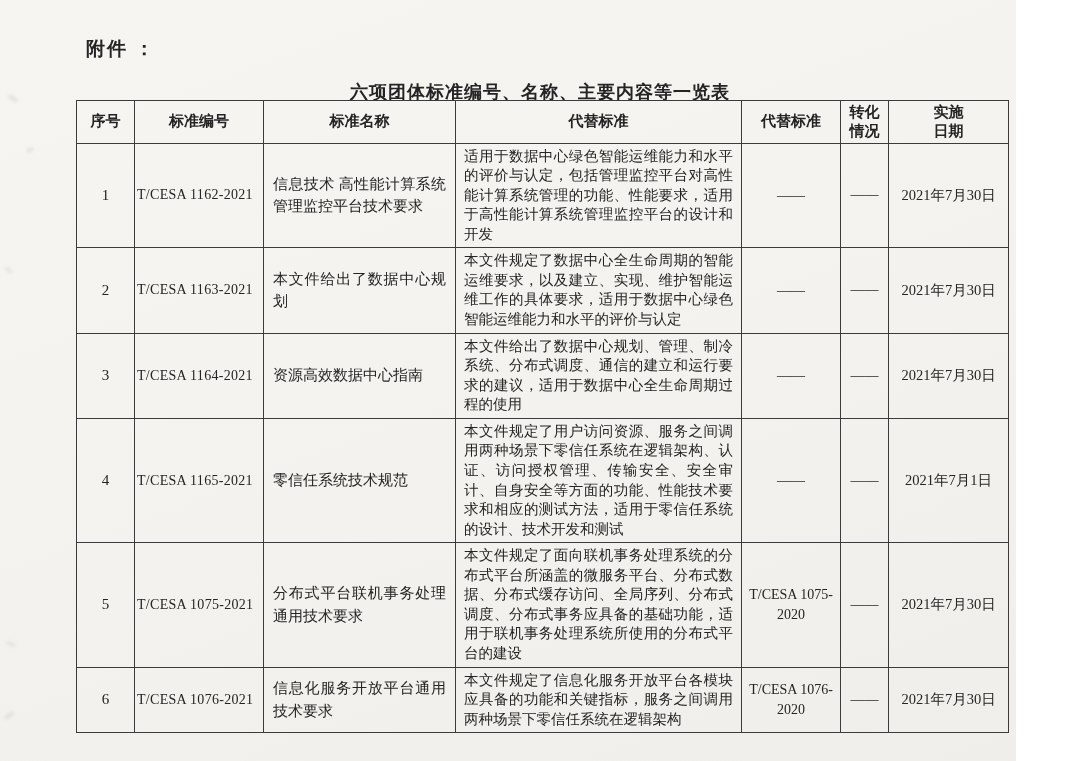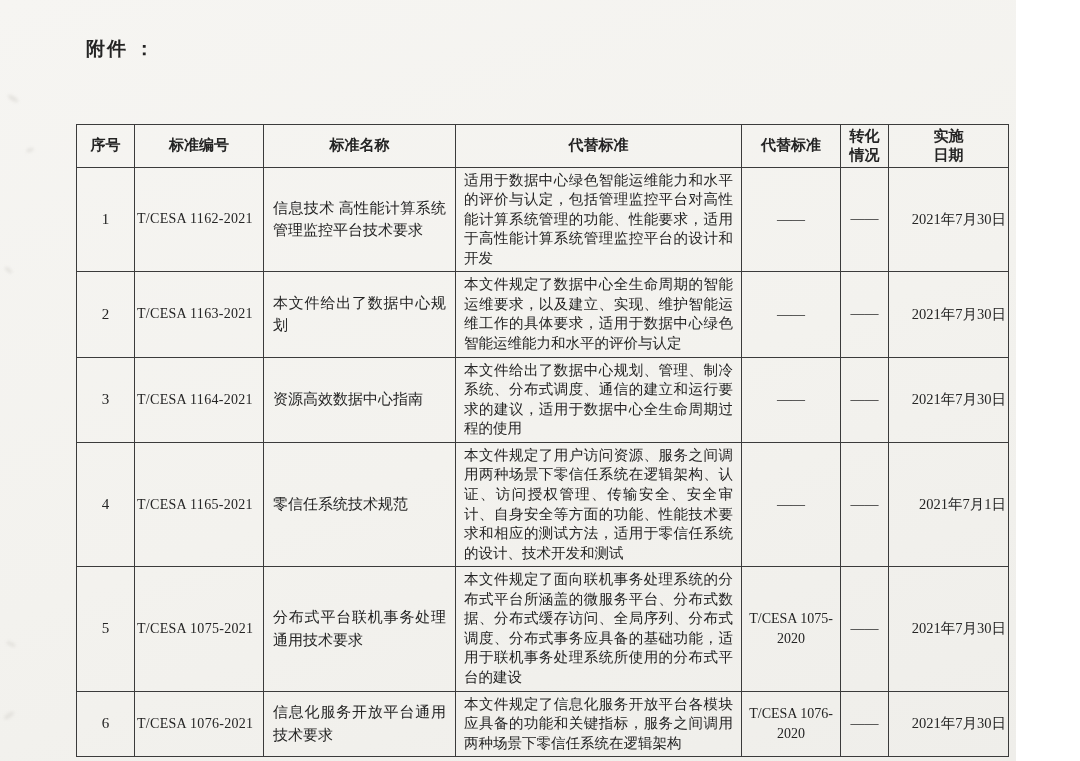--- a/index.html
+++ b/index.html
@@ -15,21 +15,21 @@
   }
   .attachment{
     position:absolute;left:86px;top:36px;
     font-size:19px;font-weight:bold;letter-spacing:2px;
   }
   .doc-title{
     position:absolute;left:0;top:80px;width:1080px;
     text-align:center;font-size:18px;font-weight:bold;letter-spacing:1px;
   }
   table.standards-table{
-    position:absolute;left:76px;top:124px;width:932px;
+    position:absolute;left:76px;top:100px;width:932px;
     border-collapse:collapse;table-layout:fixed;
     font-size:15px;
   }
   .standards-table th,.standards-table td{
     border:1px solid #3b3b3b;
     vertical-align:middle;
     padding:3px 7px;
     overflow:hidden;
   }
   .standards-table thead tr{height:41px;}
@@ -41,21 +41,21 @@
   .standards-table tbody tr:nth-child(3){height:83px;}
   .standards-table tbody tr:nth-child(4){height:106px;}
   .standards-table tbody tr:nth-child(5){height:122px;}
   .standards-table tbody tr:nth-child(6){height:62px;}
   td.c-no{text-align:center;font-size:15px;}
   td.c-code{text-align:left;font-size:14px;white-space:nowrap;padding:3px 2px;letter-spacing:0.3px;}
   td.c-name{text-align:justify;line-height:1.5;padding:4px 9px;}
   td.c-content{text-align:justify;line-height:1.35;font-size:14.5px;padding:3px 8px;}
   td.c-replaces{text-align:center;font-size:14px;line-height:1.4;padding:3px 4px;}
   td.c-conv{text-align:center;font-size:14px;padding:3px 2px;}
-  td.c-date{text-align:right;font-size:14.5px;white-space:nowrap;padding:3px 2px;}
+  td.c-date{text-align:center;font-size:14.5px;white-space:nowrap;padding:3px 2px;}
   
   .artifact{position:absolute;background:#d9d7d2;opacity:.55;border-radius:50%;filter:blur(1.5px);}
   .a1{left:7px;top:96px;width:12px;height:5px;transform:rotate(32deg);}
   .a2{left:26px;top:148px;width:8px;height:4px;transform:rotate(-20deg);}
   .a3{left:4px;top:268px;width:9px;height:4px;transform:rotate(40deg);}
   .a4{left:6px;top:642px;width:10px;height:4px;transform:rotate(25deg);}
   .a5{left:3px;top:713px;width:12px;height:5px;transform:rotate(-35deg);}
   .a6{left:1038px;top:66px;width:9px;height:4px;transform:rotate(30deg);}
 </style>
 </head>
@@ -64,20 +64,21 @@
 <div class="page">
 
   <div class="artifact a1"></div>
   <div class="artifact a2"></div>
   <div class="artifact a3"></div>
   <div class="artifact a4"></div>
   <div class="artifact a5"></div>
   <div class="artifact a6"></div>
 
   <div class="attachment">附件 ：</div>
+  <div class="doc-title">六项团体标准编号、名称、主要内容等一览表</div>
 
   <table class="standards-table">
     <colgroup>
       <col style="width:58px">
         <col style="width:129px">
         <col style="width:192px">
       <col style="width:286px">
         <col style="width:99px">
         <col style="width:48px">
         <col style="width:120px">

